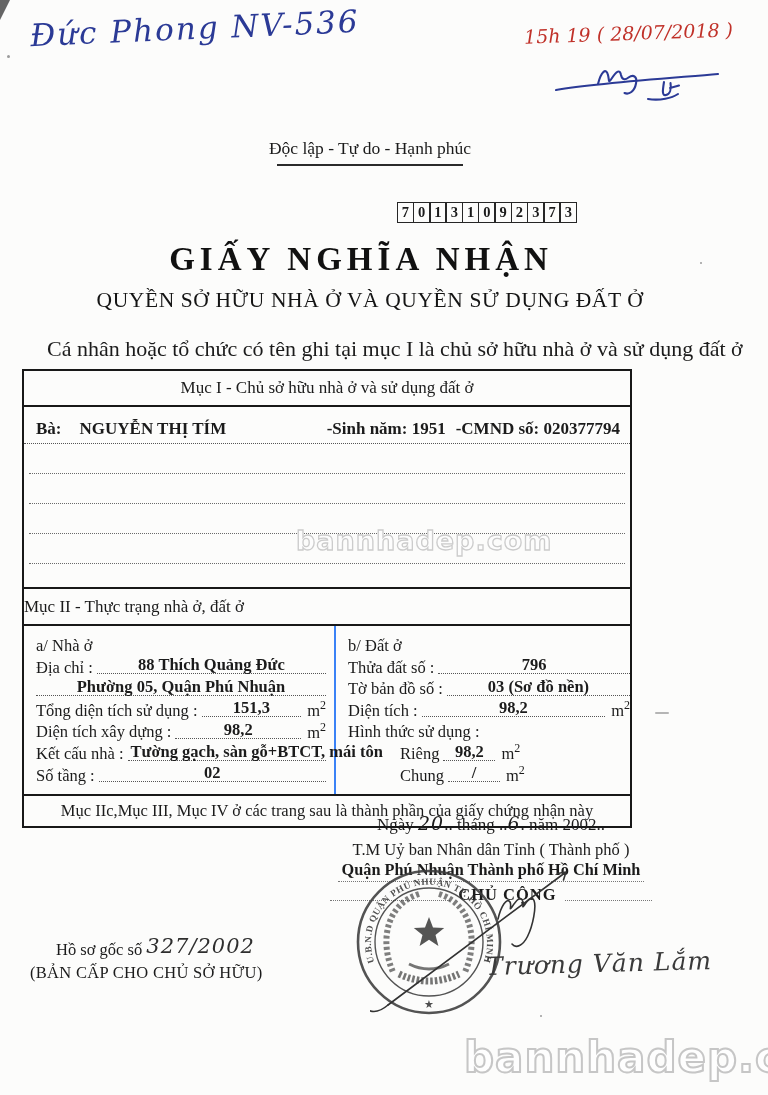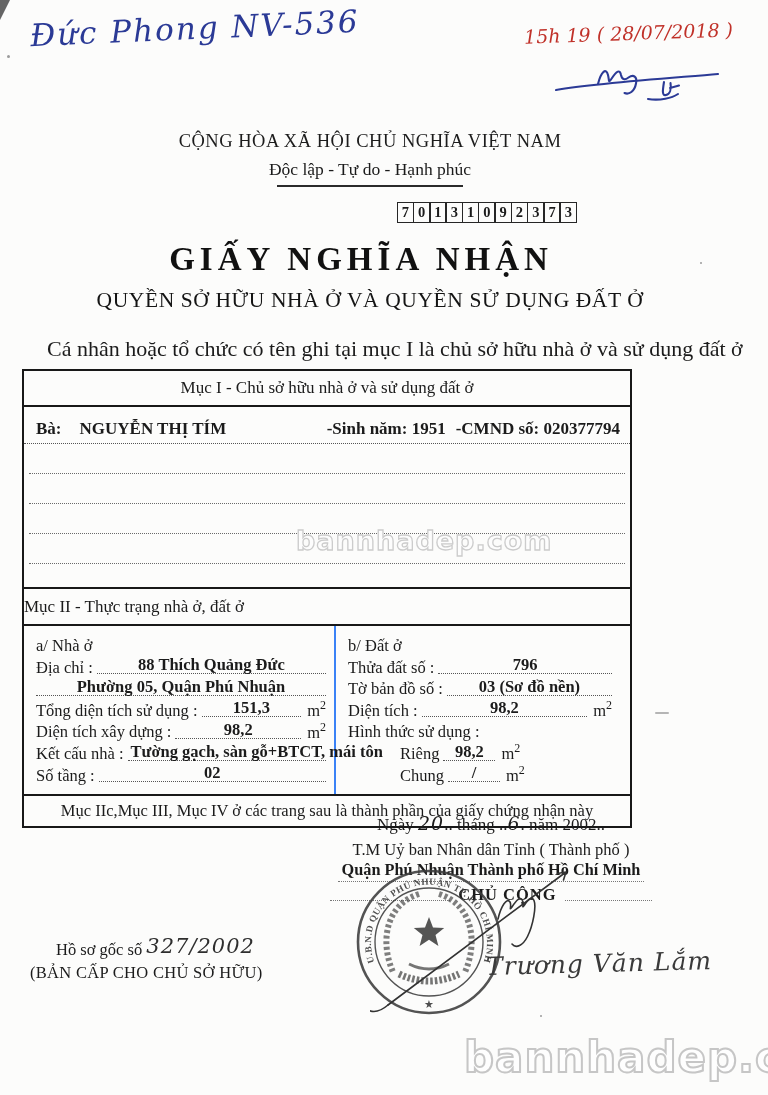--- a/index.html
+++ b/index.html
@@ -58,21 +58,21 @@
   }
   .owner-left .sp { display:inline-block; width:18px; }
   .owner-right .sp { display:inline-block; width:10px; }
   .blank-line { height:29px; border-bottom:1.6px dotted #6a6a6a; margin:0 5px; }
   .t-spacer { height:23px; }
   .t-head2 { height:35px; line-height:35px; font-size:17px;
              border-top:2px solid #181818; border-bottom:2px solid #181818; }
   .cols { display:flex; min-height:150px; }
   .col-house { width:312px; border-right:2px solid #3b82f6; box-sizing:border-box;
                padding:9px 8px 0 12px; }
-  .col-land { flex:1; padding:9px 18px 8px 12px; box-sizing:border-box; }
+  .col-land { flex:1; padding:9px 0 8px 12px; box-sizing:border-box; }
   .col-house > div, .col-land > div { line-height:21.6px; }
   .fld { display:flex; align-items:flex-end; height:21.6px; }
   .fld .lbl { white-space:nowrap; }
   .dotfill { flex:1; position:relative; border-bottom:1.5px dotted #555;
              height:4px; margin:0 0 4px 4px; }
   .dotfill .fill { position:absolute; bottom:-1px; left:0; right:0; text-align:center;
                    font-weight:600; white-space:nowrap; line-height:19px; }
   .dotfill .fill-left { text-align:left; left:3px; right:auto; }
   .dotfill-fixed { flex:none; width:52px; }
   .unit { margin:0 0 0 6px; white-space:nowrap; }
@@ -142,21 +142,20 @@
   <div class="hw-file-note">Đức Phong NV-536</div>
   <div class="hw-time-note">15h 19 ( 28/07/2018 )</div>
   <svg class="reviewer-sig" viewBox="0 0 172 58">
     <path d="M 4 38 C 45 31 120 26 166 22"></path>
     <path d="M 46 32 c 3 -12 8 -17 10 -9 c 1.5 6 0 9 4 3 c 4.5 -7 8 -9 9 -3 c 1 4.5 3.5 5.5 7.5 2.5 c 5 -3.5 9 -1 7.5 6 c -1.5 8 -7 11.5 -11.5 9.5"></path>
     <path d="M 112 30 c -1.5 9 -2 14 2 13 c 4 -1 5.5 -6 4.5 -12 m -0.5 5 l 9 -2.5"></path>
     <path d="M 96 47 c 12 2 24 -1 30 -5"></path>
   </svg>
 
   <div class="nat-header">
-    <div class="country">CỘNG HÒA XÃ HỘI CHỦ NGHĨA VIỆT NAM</div>
     <div class="motto">Độc lập - Tự do - Hạnh phúc</div>
     <div class="motto-rule"></div>
   </div>
 
   <div class="serial">
     <div class="cell">7</div>
     <div class="cell">0</div>
     <div class="cell">1</div>
     <div class="cell">3</div>
     <div class="cell">1</div>

